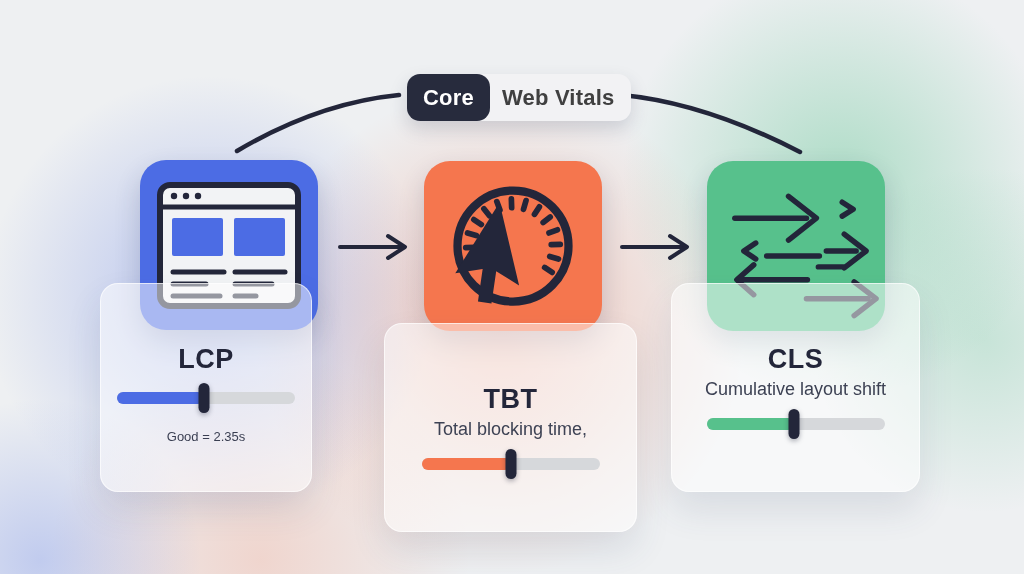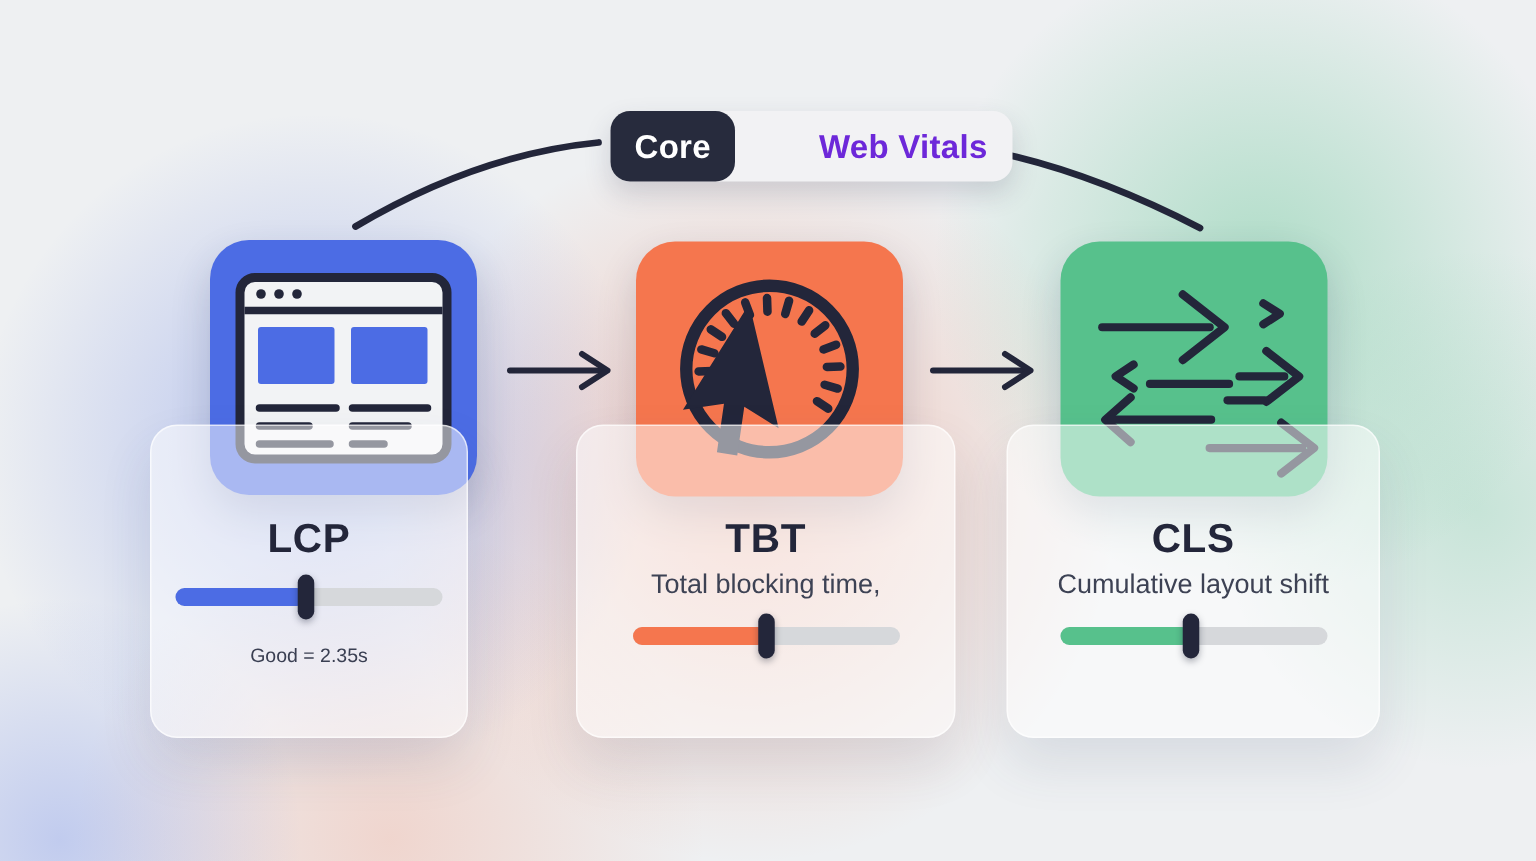--- a/index.html
+++ b/index.html
@@ -17,30 +17,29 @@
       radial-gradient(circle 240px at 985px 340px, rgba(87,193,140,0.26), rgba(87,193,140,0) 72%),
       #eef0f2;
   }
 
   
   .badge {
     position:absolute; left:407px; top:74px; height:47px;
     display:flex; align-items:stretch;
     background:#f2f2f4; border-radius:13px;
     box-shadow:0 8px 18px rgba(50,55,85,0.18);
-    gap:44px;
   }
   .badge-dark {
     display:flex; align-items:center; padding:0 16px;
     background:#272b3d; border-radius:13px;
     color:#ffffff; font-size:22px; font-weight:700; letter-spacing:0.2px;
   }
   .badge-light {
     display:flex; align-items:center; padding:0 17px 0 12px;
-    color:#6d28d9; font-size:22px; font-weight:700; letter-spacing:0.2px;
+    color:#404040; font-size:22px; font-weight:700; letter-spacing:0.2px;
   }
 
   
   #overlay { position:absolute; left:0; top:0; width:1024px; height:574px; pointer-events:none; }
 
   
   .tile {
     position:absolute; width:178px; height:170px; border-radius:26px;
     box-shadow:0 12px 26px rgba(40,50,90,0.20);
     display:flex; align-items:center; justify-content:center;
@@ -53,21 +52,21 @@
   
   .card {
     position:absolute; top:283px; height:209px; border-radius:18px;
     background:rgba(255,255,255,0.52);
     border:1.5px solid rgba(255,255,255,0.65);
     box-shadow:0 18px 35px rgba(60,70,110,0.12);
     display:flex; flex-direction:column; align-items:center;
     padding-top:60px;
   }
   #card-lcp { left:100px; width:212px; }
-  #card-tbt { left:384px; width:253px; }
+  #card-tbt { left:384px; width:253px;margin-top:40px; }
   #card-cls { left:671px; width:249px; }
 
   .metric-title { font-size:27px; line-height:30px; font-weight:800; color:#23263a; letter-spacing:0.5px; }
   .metric-desc  { font-size:18px; line-height:22px; margin-top:4px; color:#3d4254; }
   .good-label   { font-size:13px; line-height:24px; margin-top:21px; color:#3a3f52; font-weight:500; }
 
   
   .slider { position:relative; width:178px; height:12px; margin-top:18px; }
   .slider-track { position:absolute; inset:0; background:#d6d8db; border-radius:6px; }
   .slider-fill  { position:absolute; left:0; top:0; height:12px; border-radius:6px; }

